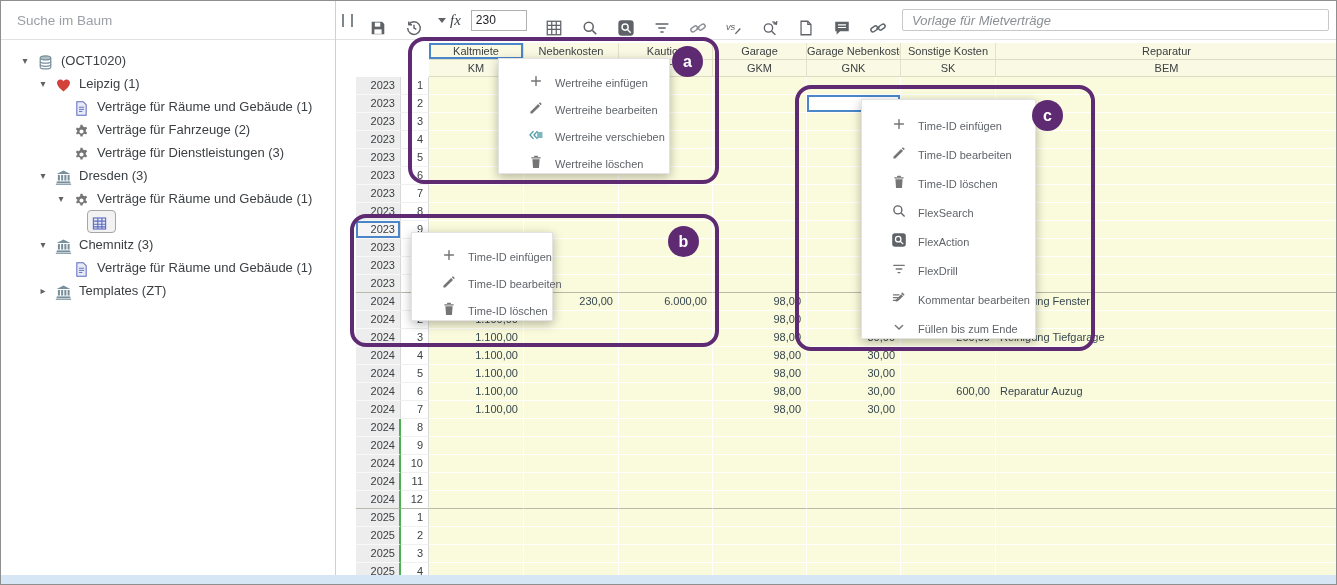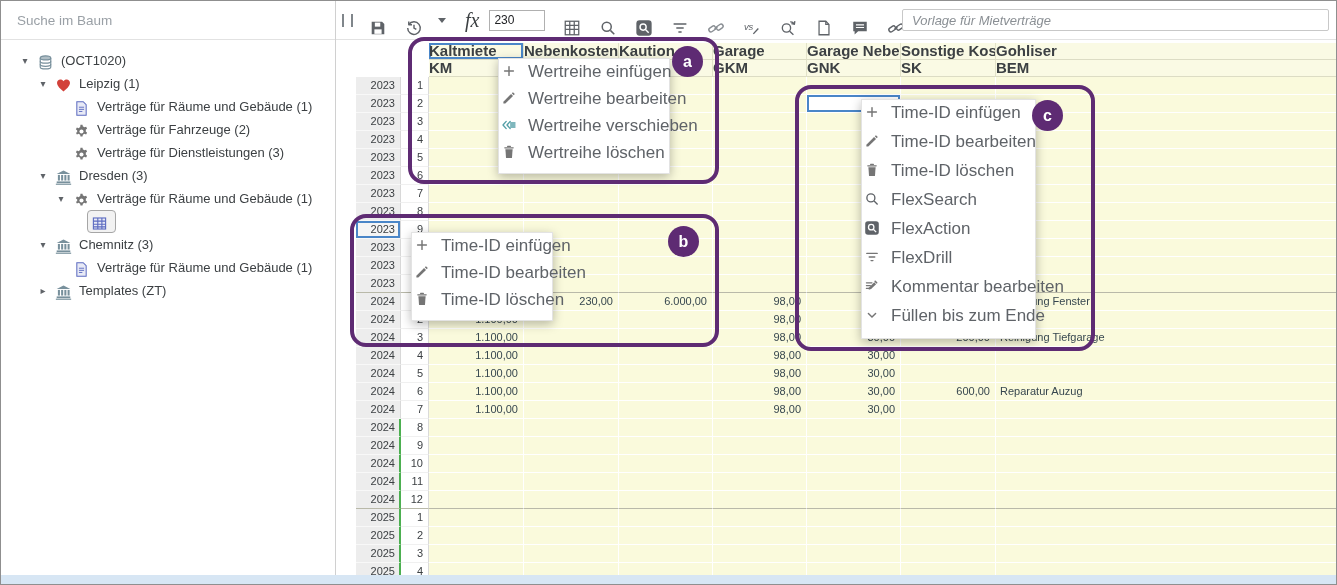--- a/index.html
+++ b/index.html
@@ -23,52 +23,52 @@
 
   
   .main{position:absolute;left:335px;top:0;right:0;bottom:0;}
   .toolbar{position:absolute;left:0;top:0;right:0;height:39px;border-bottom:1px solid #e2e2e2;display:flex;align-items:center;padding-left:4px;box-sizing:border-box;background:#fff;z-index:5;}
   .splitter{width:7px;height:13px;border-left:2px solid #80868b;border-right:2px solid #80868b;margin:0 7px 0 2px;flex:0 0 auto;cursor:col-resize;}
   .tb-group{display:flex;align-items:center;margin-top:16px;}
   .tb-btn{width:24px;height:26px;margin:0 6px;display:flex;align-items:center;justify-content:center;cursor:pointer;flex:0 0 auto;}
   .tb-btn .icon svg{width:18px;height:18px;}
   .fx-btn{display:flex;align-items:center;margin:0 4px 0 6px;cursor:pointer;}
   .caret-down{width:0;height:0;border-left:4px solid transparent;border-right:4px solid transparent;border-top:5px solid #5f6368;margin-right:4px;}
-  .fx{font-family:"Liberation Serif",serif;font-style:italic;font-size:20px;color:#3c4043;margin-left:15px;}
+  .fx{font-family:"Liberation Serif",serif;font-style:italic;font-size:15px;color:#3c4043;}
   .formula-input{width:46px;height:19px;border:1px solid #b0b0b0;font-size:12px;padding:0 4px;margin:0 9px 0 6px;font-family:inherit;color:#202124;}
   .tpl-field{position:absolute;left:566px;right:7px;top:8px;height:22px;border:1px solid #c8c8c8;border-radius:2px;display:flex;align-items:center;padding:0 9px;font-size:13px;font-style:italic;color:#8a8f94;background:#fff;box-sizing:border-box;cursor:text;}
 
   
   .grid{position:absolute;left:0;top:40px;right:0;bottom:0;background:#fff;}
   .grid-inner{position:absolute;left:20px;top:2px;}
   .hrow{display:flex;height:17px;}
   .corner{width:73px;flex:0 0 73px;}
-  .hcell{box-sizing:border-box;flex:0 0 auto;height:17px;line-height:16px;font-size:15px;color:#3c4043;text-align:left;
-         background:var(--headbg);border-right:1px solid #e2e2c9;border-bottom:1px solid #dcdcc4;overflow:hidden;white-space:nowrap;cursor:pointer;font-weight:bold;}
+  .hcell{box-sizing:border-box;flex:0 0 auto;height:17px;line-height:16px;font-size:11px;color:#3c4043;text-align:center;
+         background:var(--headbg);border-right:1px solid #e2e2c9;border-bottom:1px solid #dcdcc4;overflow:hidden;white-space:nowrap;cursor:pointer;}
   .grow{display:flex;height:18px;}
   .ycell{box-sizing:border-box;flex:0 0 45px;height:18px;line-height:17px;font-size:11px;color:#3c4043;text-align:right;
          padding-right:5px;background:#ededed;border-bottom:1px solid #f8f8f8;border-right:1px solid #d8d8d8;cursor:pointer;}
   .ycell.green{border-right:2px solid #4caf50;padding-right:4px;}
   .ncell{box-sizing:border-box;flex:0 0 28px;height:18px;line-height:17px;font-size:11px;color:#3c4043;text-align:right;
          padding-right:5px;background:#fff;border-bottom:1px solid #f0f0f0;border-right:1px solid #dadada;cursor:pointer;}
   .cell{box-sizing:border-box;flex:0 0 auto;height:18px;line-height:17px;font-size:11px;color:#37474f;background:var(--cellbg);
         border-right:1px solid #fff;border-bottom:1px solid #fff;overflow:hidden;white-space:nowrap;cursor:cell;}
   .cell.right{text-align:right;padding-right:5px;}
   .cell.left{padding-left:4px;}
   .sel{box-shadow:inset 0 0 0 2px var(--sel);}
   .cell.sel{background:#fff;}
   .ycell.sel{background:#f5f5f5;}
   .grow.sep .ycell,.grow.sep .ncell,.grow.sep .cell{border-bottom:1px solid #b9b9a9;}
 
   
   .menu{position:absolute;background:#fff;border:1px solid #e3e3e3;box-shadow:0 3px 10px rgba(0,0,0,.28);padding:3px 0;z-index:50;}
   #menu-a{left:497px;top:57px;width:170px;}
   #menu-b{left:410px;top:231px;width:140px;}
   #menu-c{left:860px;top:98px;width:173px;}
-  .mitem{display:flex;align-items:flex-start;height:27px;padding:0 1px;gap:11px;font-size:17px;color:#5f6368;cursor:pointer;white-space:nowrap;}
+  .mitem{display:flex;align-items:flex-end;height:27px;padding:0 28px;gap:11px;font-size:11px;color:#5f6368;cursor:pointer;white-space:nowrap;}
   #menu-c .mitem{height:29px;}
   .mitem .icon{width:17px;height:17px;flex:0 0 17px;}
   .mitem .icon svg{width:16px;height:16px;}
 
   
   .abox{position:absolute;border:4px solid var(--purple);border-radius:16px;z-index:60;pointer-events:none;}
   #box-a{left:407px;top:36px;width:303px;height:139px;}
   #box-b{left:349px;top:213px;width:361px;height:125px;}
   #box-c{left:794px;top:84px;width:292px;height:258px;}
   .badge{position:absolute;width:31px;height:31px;border-radius:50%;background:var(--purple);color:#fff;font-size:16px;font-weight:700;
@@ -362,21 +362,21 @@
       <div class="grid-inner">
         <div id="grid-head">
             <div class="hrow">
               <div class="corner"></div>
               <div class="hcell sel" style="width: 95px;">Kaltmiete</div>
               <div class="hcell" style="width: 95px;">Nebenkosten</div>
               <div class="hcell" style="width: 94px;">Kaution</div>
               <div class="hcell" style="width: 94px;">Garage</div>
               <div class="hcell" style="width: 94px;">Garage Nebenkosten</div>
               <div class="hcell" style="width: 95px;">Sonstige Kosten</div>
-              <div class="hcell" style="width: 342px;">Gohliser</div>
+              <div class="hcell" style="width: 342px;">Reparatur</div>
             </div>
             <div class="hrow">
               <div class="corner"></div>
               <div class="hcell" style="width: 95px;">KM</div>
               <div class="hcell" style="width: 95px;">NK</div>
               <div class="hcell" style="width: 94px;">KT</div>
               <div class="hcell" style="width: 94px;">GKM</div>
               <div class="hcell" style="width: 94px;">GNK</div>
               <div class="hcell" style="width: 95px;">SK</div>
               <div class="hcell" style="width: 342px;">BEM</div>

